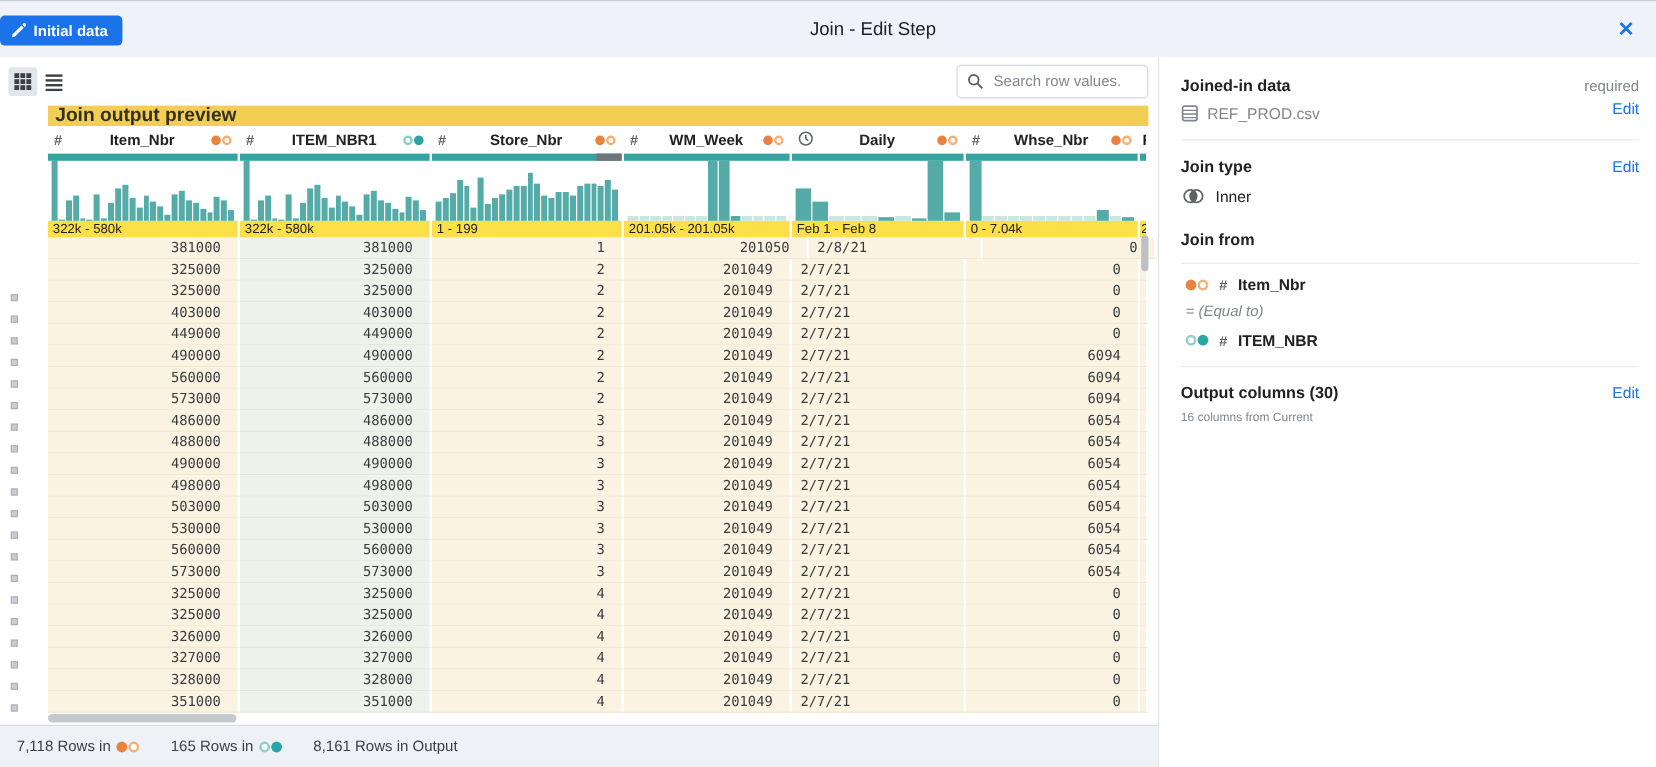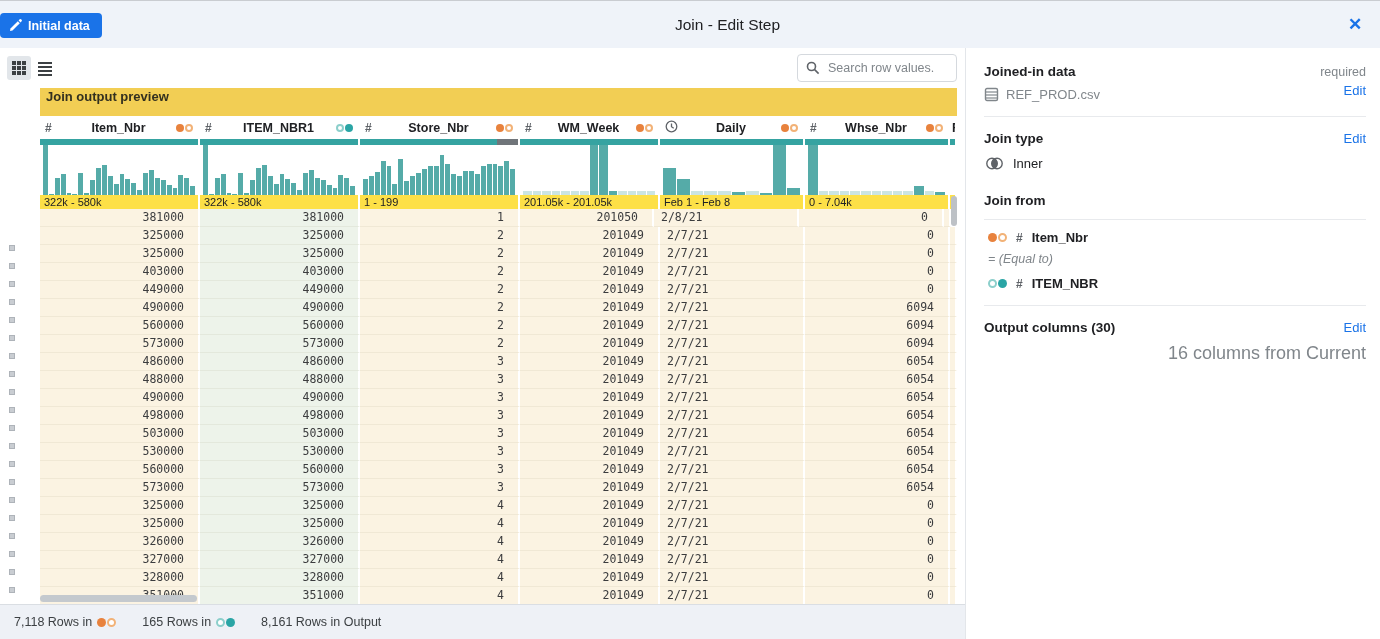--- a/index.html
+++ b/index.html
@@ -29,21 +29,21 @@
   .grid-btn { left:7px; } .list-btn { left:33px; }
   .searchbox { position:absolute; right:8px; top:6px; width:160px; height:28px; }
   .searchbox input { width:100%; height:100%; border:1px solid #D5D9DE; border-radius:4px;
     font-size:12.5px; color:#3c4043; padding:0 8px 0 30px; outline:none;
     font-family:"Liberation Sans",sans-serif; background:#fff; }
   .searchbox input::placeholder { color:#80868B; }
   .searchbox svg { position:absolute; left:9px; top:7px; }
 
   
   .tablewrap { position:absolute; left:40px; top:40px; width:917px; }
-  .banner { height:28px; background:#F2CE54; font-size:13px; font-weight:bold;
+  .banner { height:17px; background:#F2CE54; font-size:16px; font-weight:bold;
     color:#33301f; line-height:17px; padding-left:6px; }
   .cols { display:flex; }
   .col { flex:none; border-right:2px solid #fff; }
   .col-head { height:23px; display:flex; align-items:center; padding:0 5px; background:#fff; }
   .type-icon { width:16px; color:#5F6368; font-weight:bold; font-size:12px; text-align:left; }
   .col-name { flex:1; text-align:center; font-weight:bold; font-size:12.5px; color:#202124;
     overflow:hidden; white-space:nowrap; }
   .dotpair { display:inline-flex; align-items:center; gap:1px; }
   .dot { width:9px; height:9px; border-radius:50%; display:inline-block; }
   .dot.sm { width:8px; height:8px; }
@@ -93,21 +93,21 @@
   .ptitle { font-weight:bold; font-size:13.5px; color:#202124; }
   .pgray { color:#80868B; font-size:12.5px; }
   .plink { color:#1A73E8; font-size:13px; cursor:pointer; }
   .pfile { display:flex; align-items:center; gap:7px; color:#80868B; font-size:13px; margin-top:8px; }
   .pdivider { border:none; border-top:1px solid #E8EAED; margin:14px 0; }
   .jtype-val { display:flex; align-items:center; gap:8px; margin-top:10px; font-size:13px; color:#202124; }
   .keyrow { display:flex; align-items:center; gap:9px; margin:10px 0 0 4px;
     font-size:13px; font-weight:bold; color:#202124; }
   .keyhash { color:#5F6368; font-weight:bold; font-size:12px; }
   .opline { font-style:italic; color:#80868B; font-size:12.5px; margin:7px 0 0 4px; }
-  .outline1 { color:#80868B; font-size:18px; margin-top:8px;text-align:right; }
+  .outline1 { color:#80868B; font-size:10px; margin-top:8px; }
   .savewrap { display:flex; justify-content:flex-end; margin-top:18px; }
   .btn-save { background:#1A73E8; color:#fff; border:none; border-radius:4px;
     font-size:12.5px; font-weight:bold; padding:8px 13px; cursor:pointer;
     font-family:"Liberation Sans",sans-serif; }
 </style>
 </head>
 <body>
 
 <div class="modal-header">
   <button class="btn-initial">
@@ -371,21 +371,21 @@
           <div class="qbar"></div>
           <div class="hist"></div>
           <div class="range" style="padding-left:1px;">2</div>
         </div>
       </div>
     <div class="rows" id="rowsbody">
         <div class="trow">
           <div class="cell cur num" style="width: 160px;">381000</div>
           <div class="cell joi num" style="width: 160px;">381000</div>
           <div class="cell cur num" style="width: 160px;">1</div>
-          <div class="cell cur num" style="width: 134px;">201050</div>
+          <div class="cell cur num" style="width: 154px;">201050</div>
           <div class="cell cur dat" style="width: 145px;">2/8/21</div>
           <div class="cell cur num" style="width: 145px;">0</div>
           <div class="cell cur" style="width: 7px;"></div>
         </div>
         <div class="trow">
           <div class="cell cur num" style="width: 160px;">325000</div>
           <div class="cell joi num" style="width: 160px;">325000</div>
           <div class="cell cur num" style="width: 160px;">2</div>
           <div class="cell cur num" style="width: 140px;">201049</div>
           <div class="cell cur dat" style="width: 145px;">2/7/21</div>

